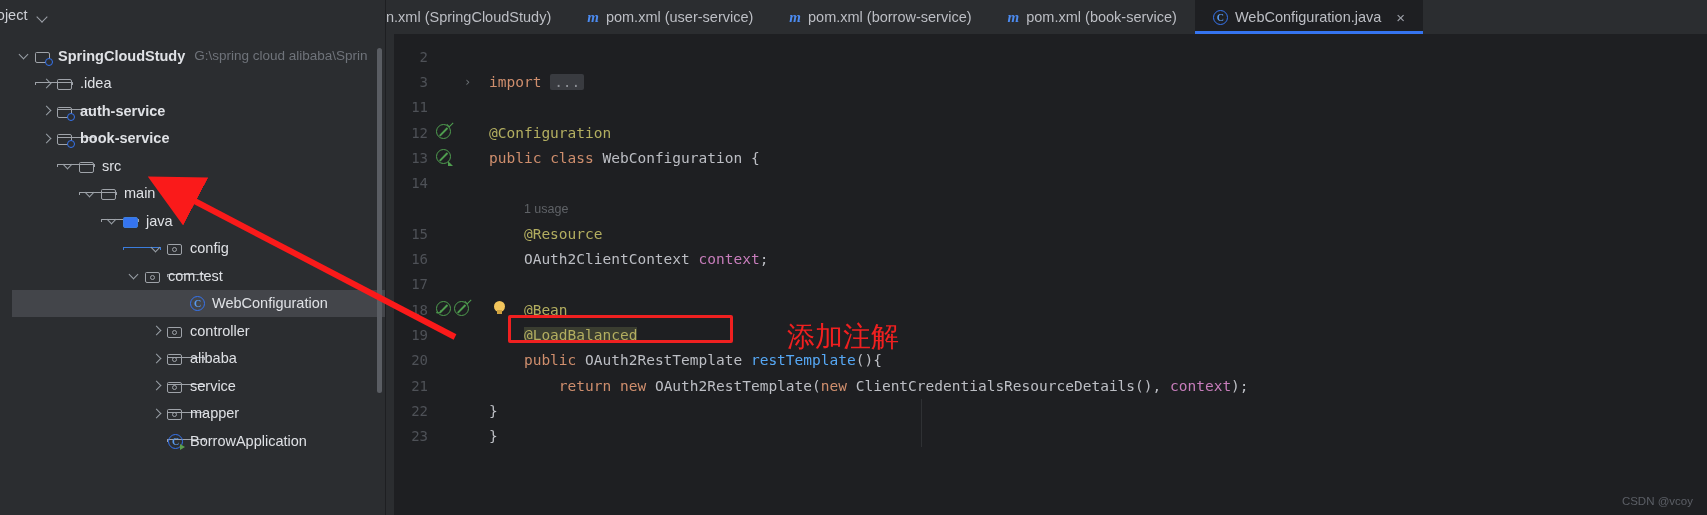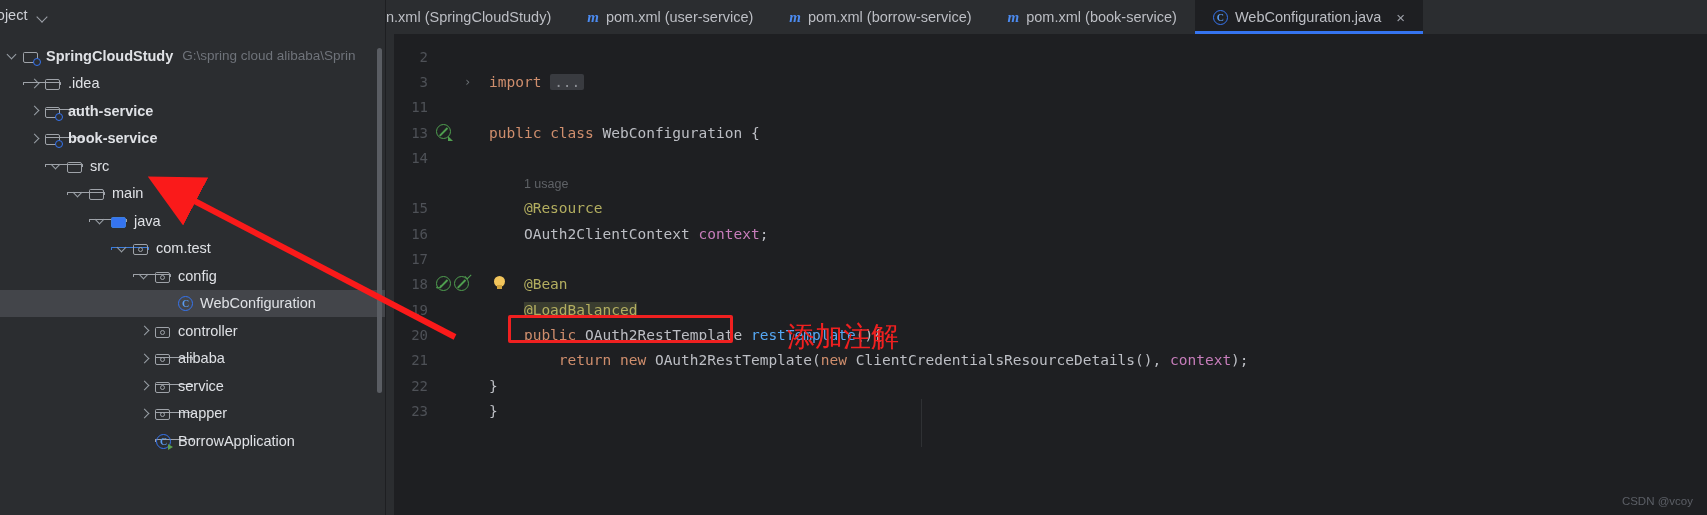--- a/index.html
+++ b/index.html
@@ -31,21 +31,21 @@
     display: inline-block; width: 13px; height: 13px;
     margin-left: 9px; position: relative; top: 1px;
   }
   .chev-sm::before {
     content: ""; position: absolute; left: 2px; top: 3px;
     width: 7px; height: 7px;
     border-right: 1.5px solid #9da0a8; border-bottom: 1.5px solid #9da0a8;
     transform: rotate(45deg);
   }
 
-  .tree { margin-top: 12px; position: relative; }
+  .tree { margin-top: 12px; position: relative; padding-left: 12px; }
   .node {
     height: 27.5px;
     display: flex; align-items: center;
     color: #dfe1e5;
     font-size: 14.5px;
     white-space: nowrap;
     position: relative;
   }
   .node.selected { background: #43454a; }
   .node .arrow {
@@ -331,41 +331,41 @@
         <div class="node" style="padding-left: 92px;">
           <span class="arrow down"></span>
           <span class="ico">
             <span class="folder blue">
               <span class="tab"></span>
               <span class="body"></span>
             </span>
           </span>
           <span class="lbl">java</span>
         </div>
+        <div class="node" style="padding-left: 136px;">
+          <span class="arrow down"></span>
+          <span class="ico">
+            <span class="folder">
+              <span class="tab"></span>
+              <span class="body"></span>
+              <span class="dot"></span>
+            </span>
+          </span>
+          <span class="lbl">config</span>
+        </div>
         <div class="node" style="padding-left: 114px;">
           <span class="arrow down"></span>
           <span class="ico">
             <span class="folder">
               <span class="tab"></span>
               <span class="body"></span>
               <span class="dot"></span>
             </span>
           </span>
           <span class="lbl">com.test</span>
-        </div>
-        <div class="node" style="padding-left: 136px;">
-          <span class="arrow down"></span>
-          <span class="ico">
-            <span class="folder">
-              <span class="tab"></span>
-              <span class="body"></span>
-              <span class="dot"></span>
-            </span>
-          </span>
-          <span class="lbl">config</span>
         </div>
         <div class="node selected" style="padding-left: 158px;">
           <span class="arrow"></span>
           <span class="ico">
             <span class="cicon">C</span>
           </span>
           <span class="lbl">WebConfiguration</span>
         </div>
         <div class="node" style="padding-left: 136px;">
           <span class="arrow right"></span>
@@ -456,20 +456,25 @@
             <span class="code" style="left: 103px;"></span>
           </div>
           <div class="codeline">
             <span class="lnum">3</span>
             <span class="fold">›</span>
             <span class="code" style="left: 103px;"><span class="imp">import</span> <span class="ellipsis">...</span></span>
           </div>
           <div class="codeline">
             <span class="lnum">11</span>
             <span class="code" style="left: 103px;"></span>
+          </div>
+          <div class="codeline">
+            <span class="lnum">12</span>
+            <span class="gmark" style="left: 50px; top: 4px;"><span class="bean-ico"><span class="tick"></span></span></span>
+            <span class="code" style="left: 103px;"><span class="ann">@Configuration</span></span>
           </div>
           <div class="codeline">
             <span class="lnum">13</span>
             <span class="gmark" style="left: 50px; top: 4px;"><span class="bean-ico"><span class="sq"></span></span></span>
             <span class="code" style="left: 103px;"><span class="kw">public</span> <span class="kw">class</span> <span class="typ">WebConfiguration</span> <span class="pln">{</span></span>
           </div>
           <div class="codeline">
             <span class="lnum">14</span>
             <span class="code" style="left: 103px;"></span>
           </div>

